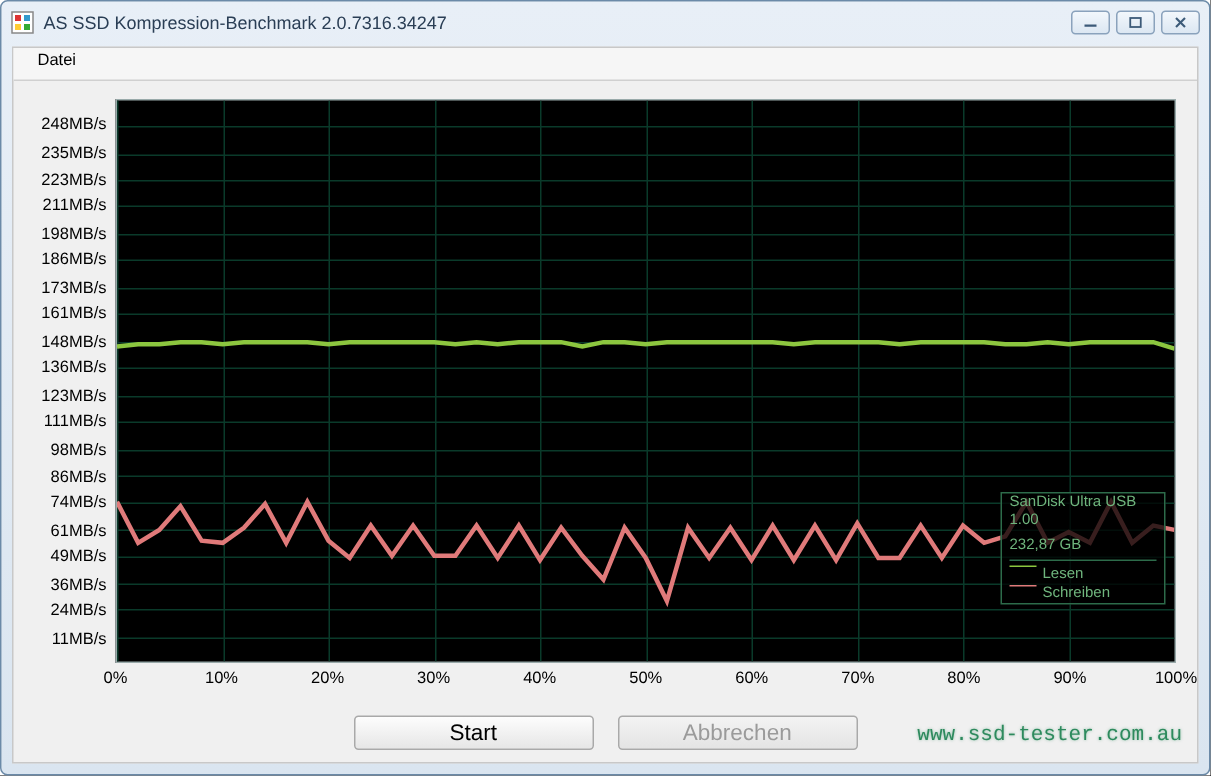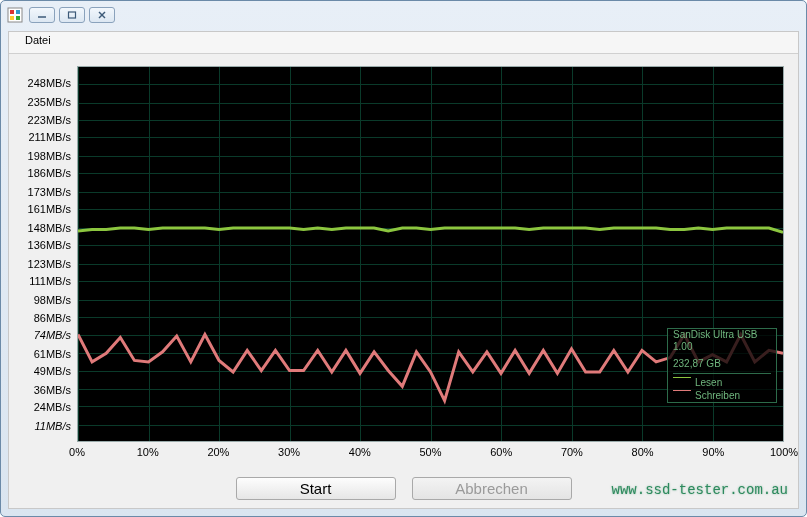--- a/index.html
+++ b/index.html
@@ -39,20 +39,21 @@
   <div class="titlebar">
     <span class="app-icon">
       <svg viewBox="0 0 16 16">
           <rect x="1" y="1" width="14" height="14" fill="#fff" stroke="#888"></rect>
           <rect x="3" y="3" width="4" height="4" fill="#d33"></rect>
           <rect x="9" y="3" width="4" height="4" fill="#39c"></rect>
           <rect x="3" y="9" width="4" height="4" fill="#fc3"></rect>
           <rect x="9" y="9" width="4" height="4" fill="#3a3"></rect>
         </svg>
     </span>
+    <span class="title-text">AS SSD Kompression-Benchmark 2.0.7316.34247</span>
     <div class="win-controls">
       <div class="win-btn">
           <svg width="10" height="8">
             <line x1="1" y1="6" x2="9" y2="6" stroke="#3c5a78" stroke-width="1.5"></line>
           </svg>
         </div>
       <div class="win-btn">
           <svg width="10" height="8">
             <rect x="1.5" y="1" width="7" height="6" fill="none" stroke="#3c5a78" stroke-width="1.2"></rect>
           </svg>
@@ -66,26 +67,26 @@
     </div>
   </div>
 
   <div class="client">
     <div class="menubar">
       <span class="menu-item">Datei</span>
     </div>
 
     <div class="chart-area">
       <div class="yaxis" id="yaxis">
-          <div class="ytick" style="top: 95.7692%; font-style: italic;">11MB/s</div>
+          <div class="ytick" style="top: 95.7692%;">11MB/s</div>
           <div class="ytick" style="top: 90.7692%;">24MB/s</div>
           <div class="ytick" style="top: 86.1538%;">36MB/s</div>
           <div class="ytick" style="top: 81.1538%;">49MB/s</div>
           <div class="ytick" style="top: 76.5385%;">61MB/s</div>
-          <div class="ytick" style="top: 71.5385%; font-style: italic;">74MB/s</div>
+          <div class="ytick" style="top: 71.5385%;">74MB/s</div>
           <div class="ytick" style="top: 66.9231%;">86MB/s</div>
           <div class="ytick" style="top: 62.3077%;">98MB/s</div>
           <div class="ytick" style="top: 57.3077%;">111MB/s</div>
           <div class="ytick" style="top: 52.6923%;">123MB/s</div>
           <div class="ytick" style="top: 47.6923%;">136MB/s</div>
           <div class="ytick" style="top: 43.0769%;">148MB/s</div>
           <div class="ytick" style="top: 38.0769%;">161MB/s</div>
           <div class="ytick" style="top: 33.4615%;">173MB/s</div>
           <div class="ytick" style="top: 28.4615%; margin-left: 22px;">186MB/s</div>
           <div class="ytick" style="top: 23.8462%;">198MB/s</div>

